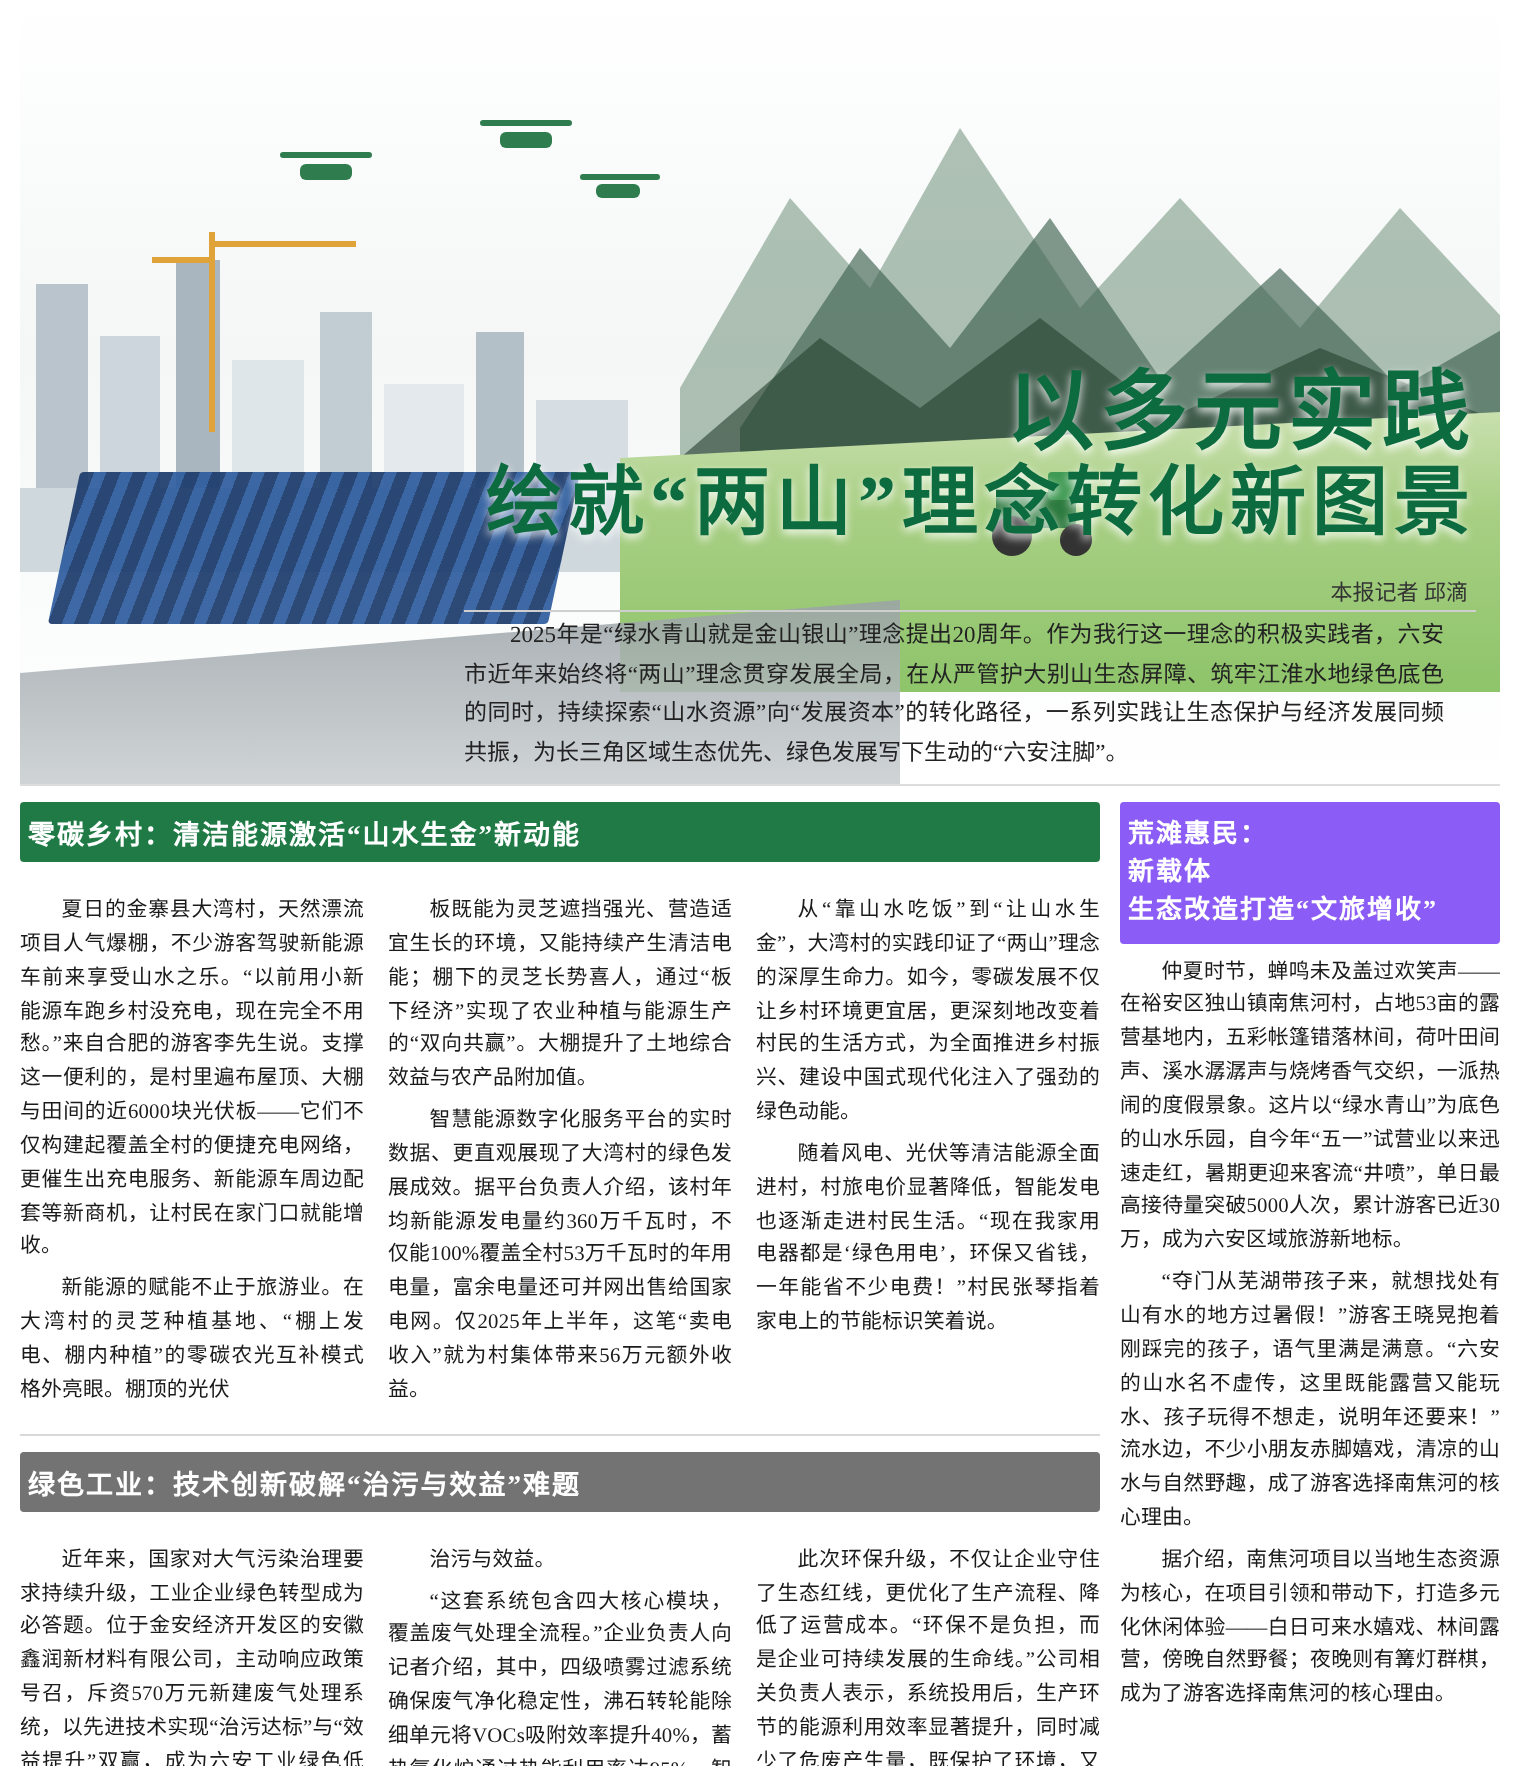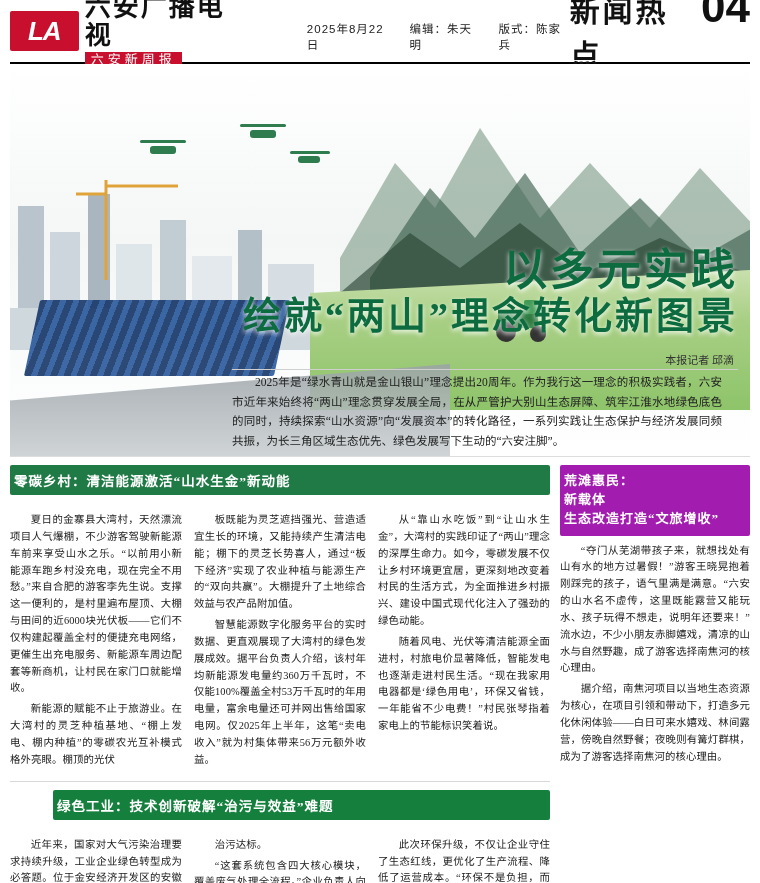--- a/index.html
+++ b/index.html
@@ -113,61 +113,43 @@
     display:flex;gap:10px;margin-top:8px;
   }
   .col-main{width:540px;}
   .col-side{width:190px;}
 
   .sec-head{
     background:#1f7a46;color:#fff;
     font-weight:bold;font-size:13.5px;letter-spacing:1px;
     padding:5px 4px;border-radius:2px;
   }
-  .sec-head.teal{background:#15803d;margin-left:43px;}
+  .sec-head.teal{background:#737373;}
   .sec-head.blue{
-    background:#a21caf;line-height:1.45;font-size:13px;padding:7px 4px;
+    background:#8b5cf6;line-height:1.45;font-size:13px;padding:7px 4px;
   }
 
   
   .cols3{
     display:flex;gap:12px;margin-top:17px;
   }
   .cols3 .col{width:172px;}
   p.body{
     font-size:10.4px;line-height:1.62;text-align:justify;
     text-indent:2em;margin:0 0 4px 0;color:#1a1a1a;
     letter-spacing:.1px;
   }
   .side p.body{font-size:10.4px;}
   .hr{height:1px;background:#d8d8d8;margin:8px 0 0;}
 </style>
 </head>
 <body>
 
 <div class="page">
 
-  <div class="masthead">
-    <div class="logo-block">
-      <div class="la-logo">LA</div>
-      <div class="logo-text">
-        <div class="main">六安广播电视</div>
-        <div class="sub">六安新周报</div>
-      </div>
-    </div>
-    <div class="masthead-meta">
-      <span>2025年8月22日</span>
-      <span>编辑：朱天明</span>
-      <span>版式：陈家兵</span>
-    </div>
-    <div class="masthead-right">
-      <span class="section-name">新闻热点</span>
-      <span class="page-num">04</span>
-    </div>
-  </div>
 
   <div class="hero">
     <div class="sky"></div>
 
     <svg class="mountains" viewBox="0 0 430 230" preserveAspectRatio="none">
       <path d="M0 190 L55 95 L95 140 L140 60 L200 150 L250 95 L310 160 L360 100 L430 175 L430 230 L0 230 Z" fill="#6f8f7a" opacity="0.55"></path>
       <path d="M30 210 L90 120 L135 170 L185 105 L240 185 L300 130 L360 190 L430 150 L430 230 L30 230 Z" fill="#3f6350" opacity="0.65"></path>
       <path d="M0 225 L70 165 L120 200 L180 155 L245 205 L320 170 L430 215 L430 230 L0 230 Z" fill="#24402f" opacity="0.6"></path>
     </svg>
 
@@ -239,38 +221,39 @@
 
       <div class="hr"></div>
 
       <div class="sec-head teal" style="margin-top:8px">绿色工业：技术创新破解“治污与效益”难题</div>
       <div class="cols3">
         <div class="col">
           <p class="body">近年来，国家对大气污染治理要求持续升级，工业企业绿色转型成为必答题。位于金安经济开发区的安徽鑫润新材料有限公司，主动响应政策号召，斥资570万元新建废气处理系统，以先进技术实现“治污达标”与“效益提升”双赢，成为六安工业绿色低碳转型的典型案例。</p>
 
         </div>
         <div class="col">
-          <p class="body">治污达标。</p>
+          <p class="body">治污与效益。</p>
           <p class="body">“这套系统包含四大核心模块，覆盖废气处理全流程。”企业负责人向记者介绍，其中，四级喷雾过滤系统确保废气净化稳定性，沸石转轮能除细单元将VOCs吸附效率提升40%，蓄热氧化炉通过热能利用率达95%，智能脱硝系统通过替换21套老旧风机，实现脱硫降低30%。</p>
 
         </div>
         <div class="col">
           <p class="body">此次环保升级，不仅让企业守住了生态红线，更优化了生产流程、降低了运营成本。“环保不是负担，而是企业可持续发展的生命线。”公司相关负责人表示，系统投用后，生产环节的能源利用效率显著提升，同时减少了危废产生量，既保护了环境，又省下了真金白银”。</p>
 
         </div>
       </div>
     </div>
 
     <div class="col-side side">
       <div class="sec-head blue">
         <div>荒滩惠民：</div>
         <div>新载体</div>
         <div>生态改造打造“文旅增收”</div>
       </div>
       <div style="margin-top:7px">
+        <p class="body">仲夏时节，蝉鸣未及盖过欢笑声——在裕安区独山镇南焦河村，占地53亩的露营基地内，五彩帐篷错落林间，荷叶田间声、溪水潺潺声与烧烤香气交织，一派热闹的度假景象。这片以“绿水青山”为底色的山水乐园，自今年“五一”试营业以来迅速走红，暑期更迎来客流“井喷”，单日最高接待量突破5000人次，累计游客已近30万，成为六安区域旅游新地标。</p>
         <p class="body">“夺门从芜湖带孩子来，就想找处有山有水的地方过暑假！”游客王晓晃抱着刚踩完的孩子，语气里满是满意。“六安的山水名不虚传，这里既能露营又能玩水、孩子玩得不想走，说明年还要来！”流水边，不少小朋友赤脚嬉戏，清凉的山水与自然野趣，成了游客选择南焦河的核心理由。</p>
         <p class="body">据介绍，南焦河项目以当地生态资源为核心，在项目引领和带动下，打造多元化休闲体验——白日可来水嬉戏、林间露营，傍晚自然野餐；夜晚则有篝灯群棋，成为了游客选择南焦河的核心理由。</p>
 
       </div>
     </div>
 
   </div>
 </div>
 
 </body></html>

